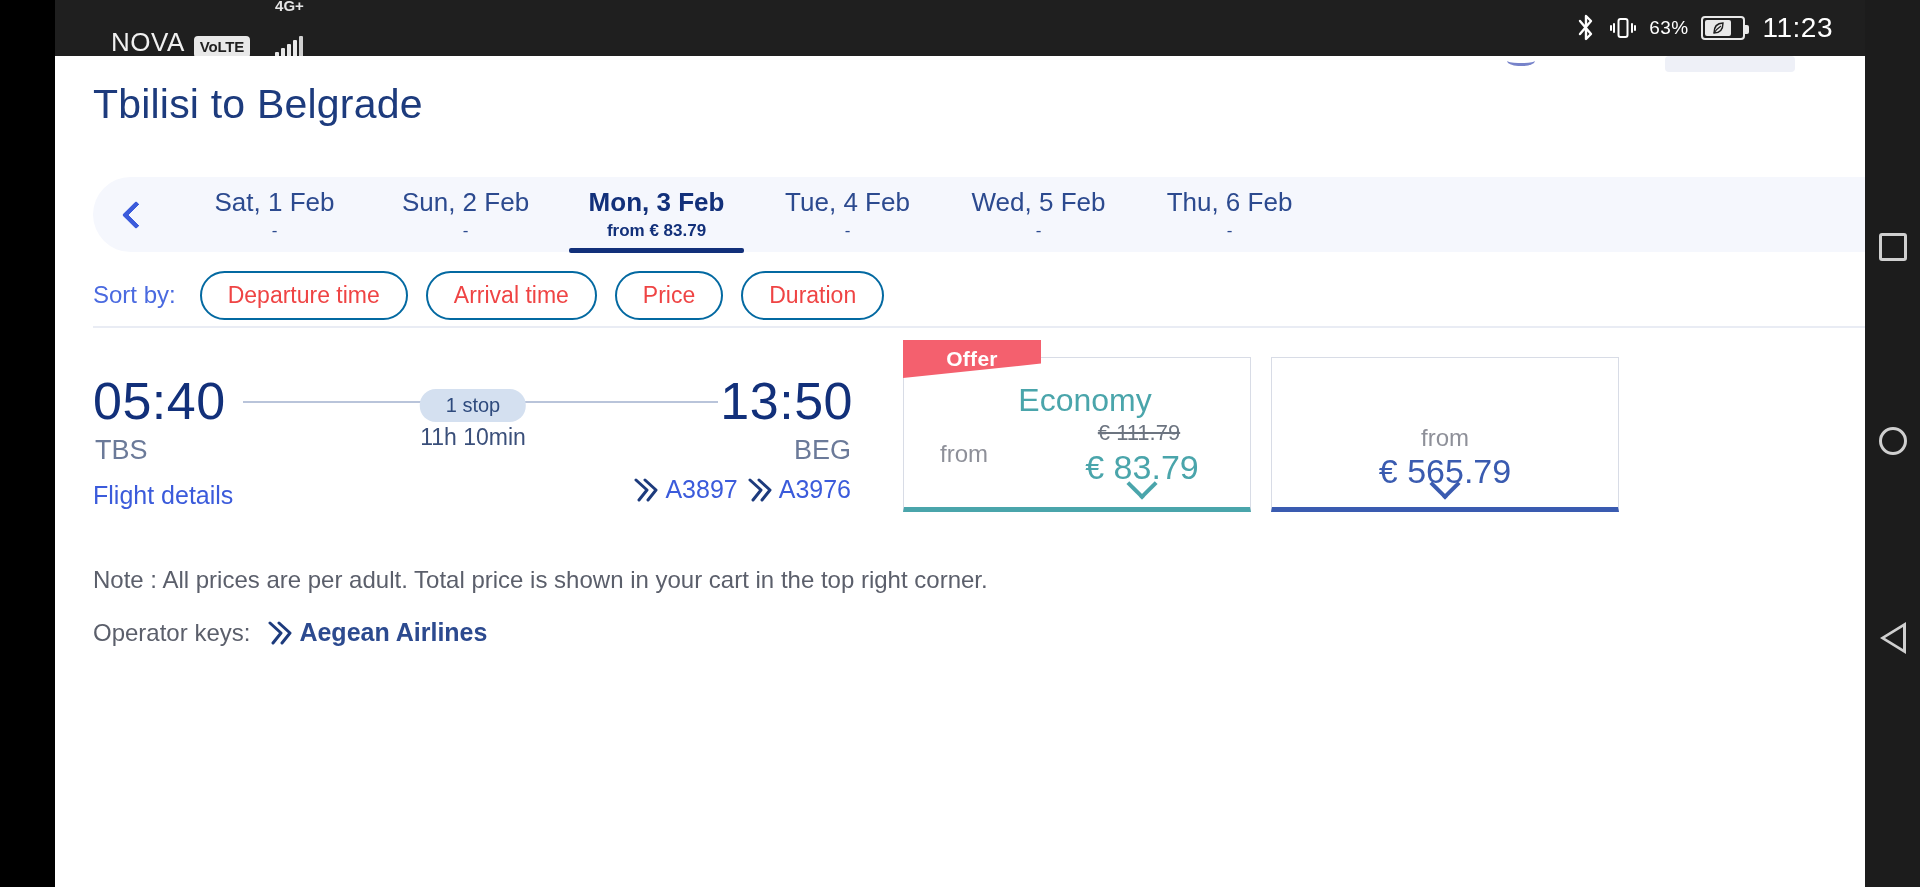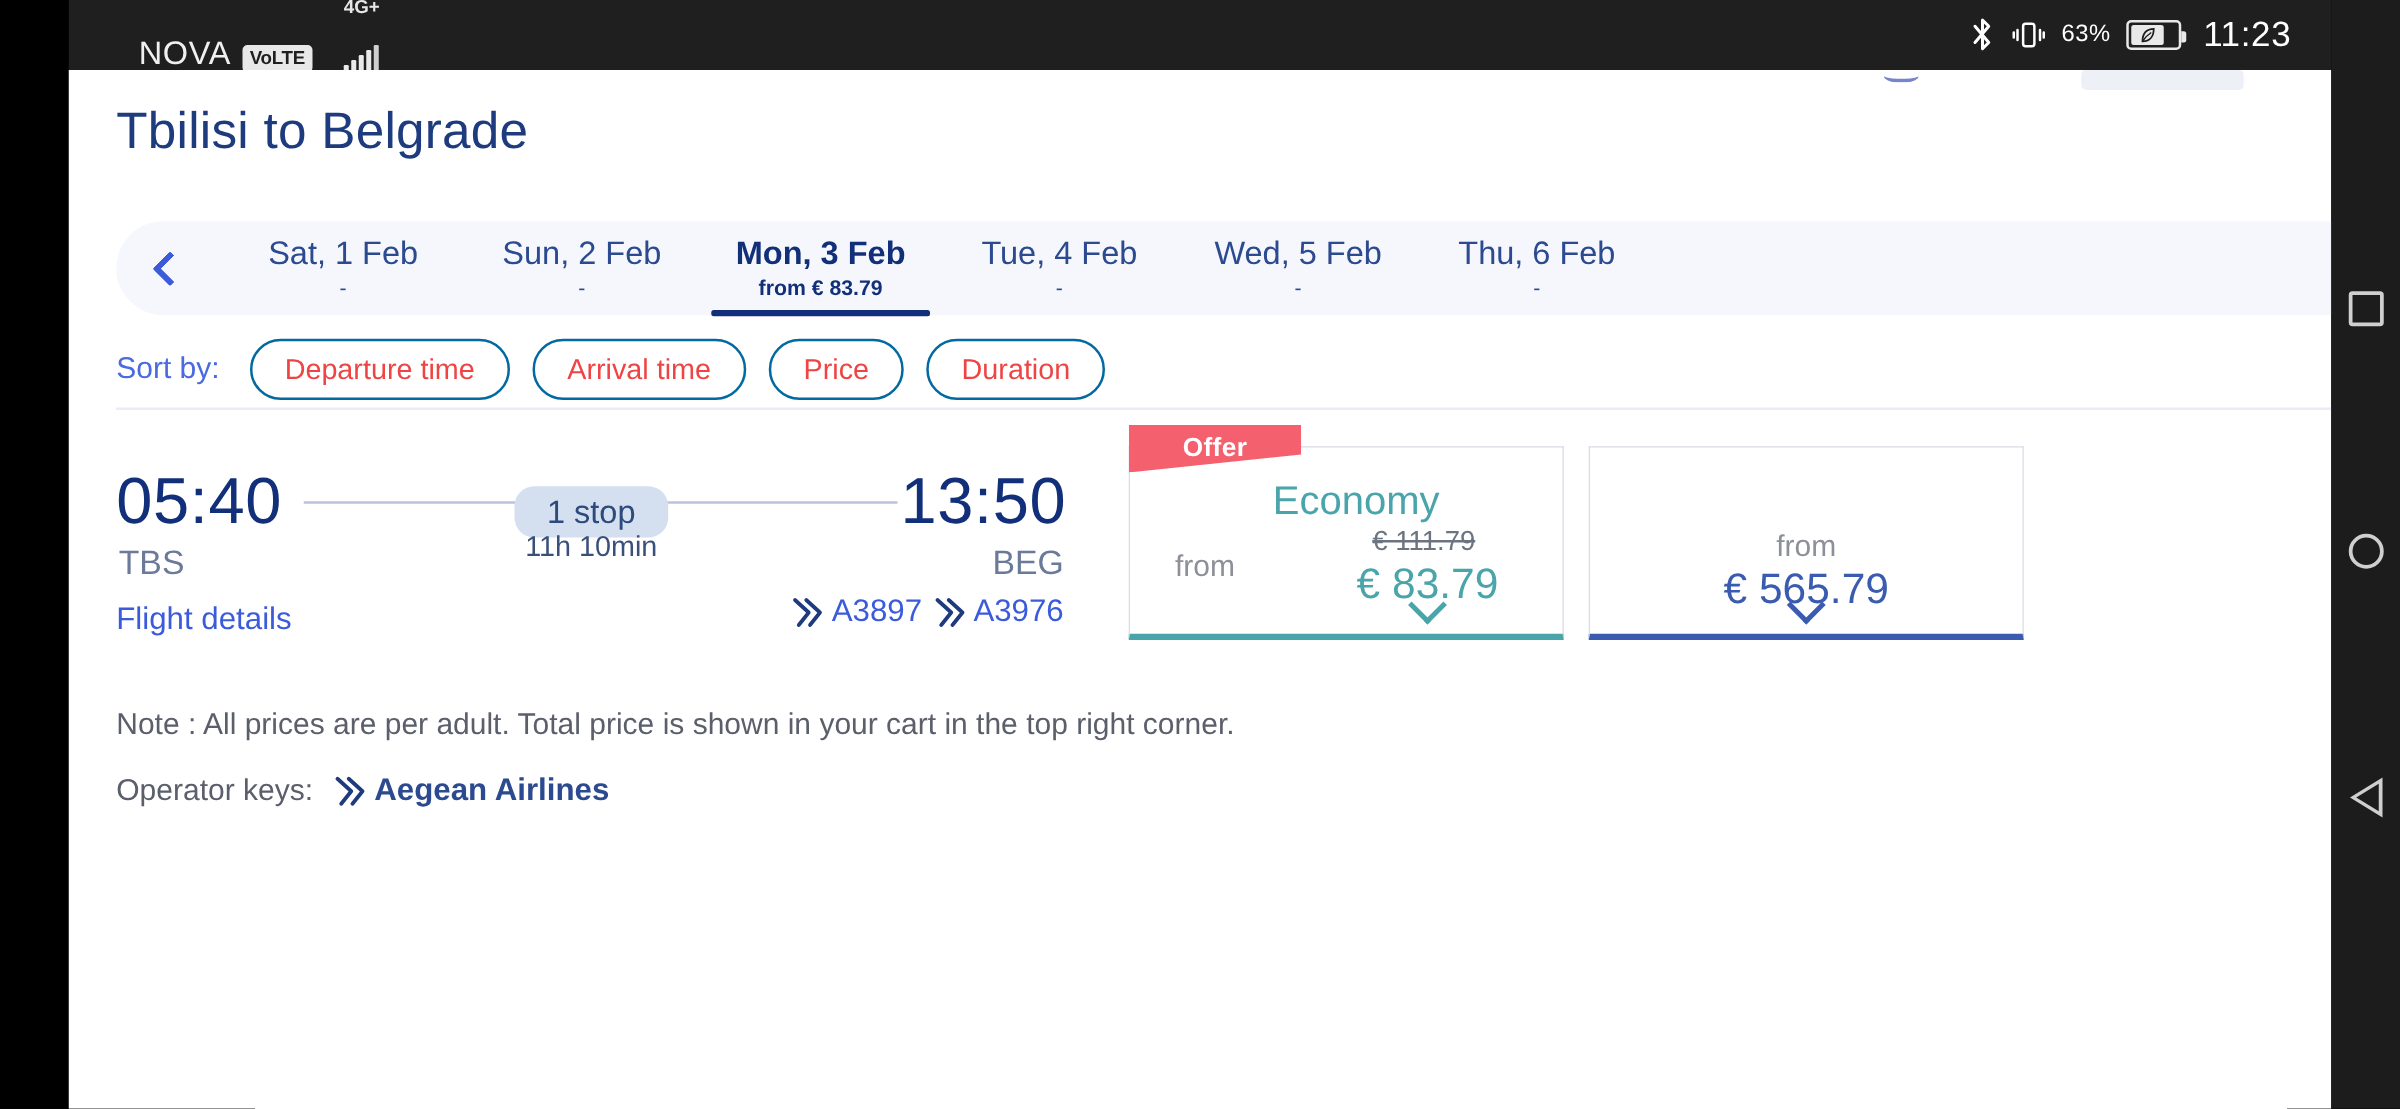--- a/index.html
+++ b/index.html
@@ -119,21 +119,21 @@
   .leg-code-arr { right: 2px; }
   .leg-details {
     position: absolute; top: 110px; left: 0; font-size: 25px; color: #3b5bdb; cursor: pointer;
   }
   .leg-line {
     position: absolute; left: 150px; right: 135px; top: 30px; height: 2px; background: #b9c4da;
   }
   .stop-badge {
     position: absolute; left: 50%; top: 18px; transform: translateX(-50%);
     background: #d4e0f0; border-radius: 16px; padding: 5px 26px;
-    font-size: 26px; color: #2e4a7d; white-space: nowrap;
+    font-size: 20px; color: #2e4a7d; white-space: nowrap;
   }
   .dur {
     position: absolute; left: 50%; top: 53px; transform: translateX(-50%);
     font-size: 23px; color: #3a4f7a; white-space: nowrap;
   }
   .flightnums {
     position: absolute; right: 2px; top: 104px; display: flex; align-items: center; gap: 10px;
     font-size: 25px; color: #3b5bdb;
   }
   .opkey { display: inline-flex; align-items: center; gap: 7px; }

